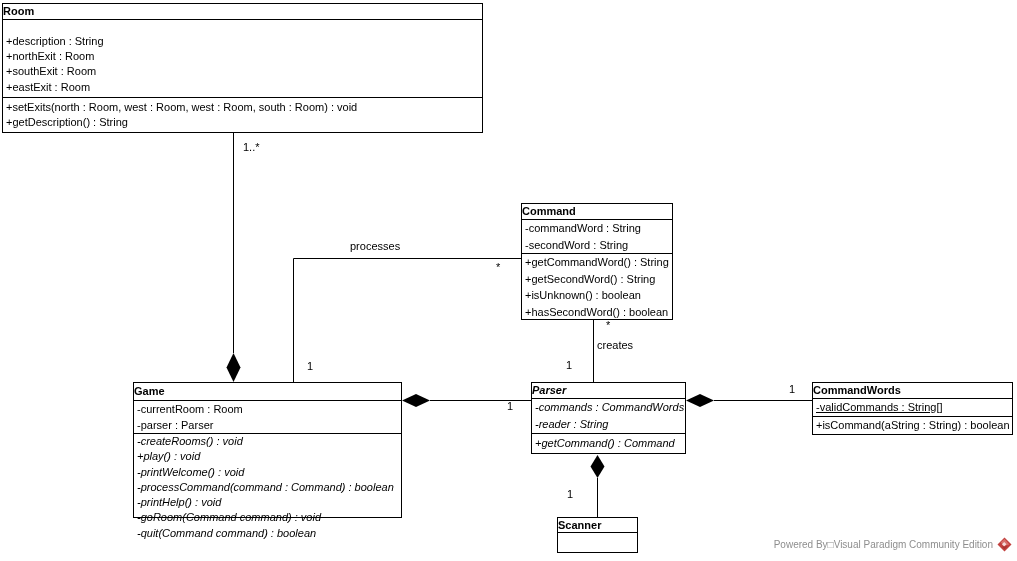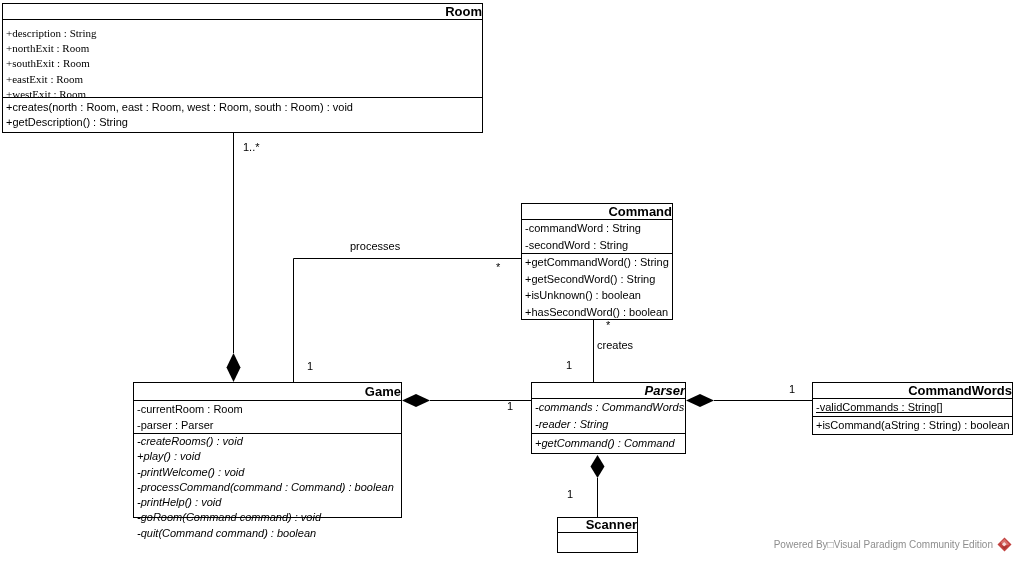--- a/index.html
+++ b/index.html
@@ -6,33 +6,33 @@
   #canvas {
     position:relative; width:1017px; height:561px; background:#ffffff;
     font-family:"Liberation Sans", sans-serif; overflow:hidden;
   }
   svg.wires { position:absolute; left:0; top:0; width:1017px; height:561px; }
   .uml-class {
     position:absolute; background:#ffffff; border:1px solid #000;
     box-sizing:border-box; z-index:2;
   }
   .uml-title {
-    font-weight:bold; font-size:13px; text-align:right;
+    font-weight:bold; font-size:11px; text-align:left;
     overflow:hidden; white-space:nowrap;
   }
   .sec { border-top:1px solid #000; box-sizing:border-box; overflow:hidden; }
   .line {
     font-size:11px; white-space:nowrap; padding-left:3px; color:#000;
   }
   .u { text-decoration:underline; }
 
   
   .c-room { left:2px; top:3px; width:481px; height:130px; }
   .c-room .uml-title { height:15px; line-height:15px; }
-  .c-room .attrs { height:78px; padding-top:6px;font-family:Liberation Serif, serif; }
+  .c-room .attrs { height:78px; padding-top:14px; }
   .c-room .attrs .line { line-height:15.2px; }
   .c-room .methods { height:35px; padding-top:2px; }
   .c-room .methods .line { line-height:15.2px; }
 
   
   .c-command { left:521px; top:203px; width:152px; height:117px; }
   .c-command .uml-title { height:15px; line-height:15px; }
   .c-command .attrs { height:34px; }
   .c-command .attrs .line { line-height:16.5px; }
   .c-command .methods { height:66px; }
@@ -103,21 +103,21 @@
   <div class="uml-class c-room">
     <div class="uml-title">Room</div>
     <div class="sec attrs">
       <div class="line">+description : String</div>
       <div class="line">+northExit : Room</div>
       <div class="line">+southExit : Room</div>
       <div class="line">+eastExit : Room</div>
       <div class="line">+westExit : Room</div>
     </div>
     <div class="sec methods">
-      <div class="line">+creates(north : Room, east : Room, west : Room, south : Room) : void</div>
+      <div class="line">+setExits(north : Room, west : Room, west : Room, south : Room) : void</div>
       <div class="line">+getDescription() : String</div>
     </div>
   </div>
 
   <div class="uml-class c-command">
     <div class="uml-title">Command</div>
     <div class="sec attrs">
       <div class="line">-commandWord : String</div>
       <div class="line">-secondWord : String</div>
     </div>

